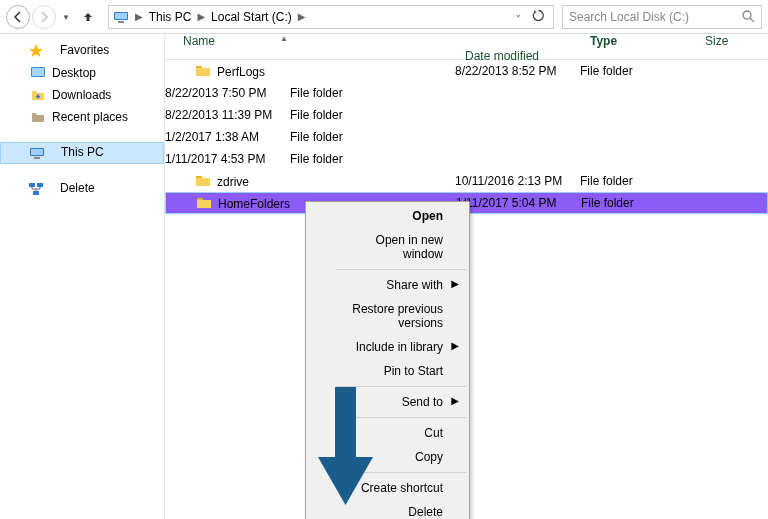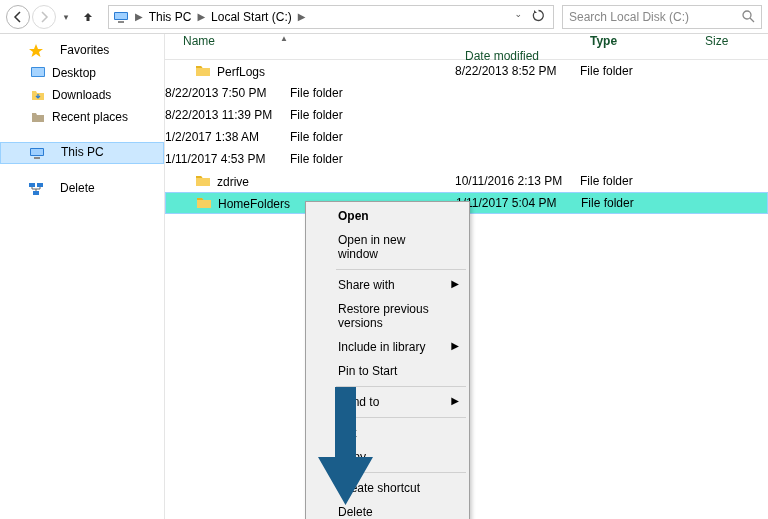--- a/index.html
+++ b/index.html
@@ -36,29 +36,29 @@
     .col { padding: 0 10px; }
     .col-name { width: 290px; padding-left: 18px; }
     .col-date { width: 125px; margin-top: 15px; }
     .col-type { width: 115px; font-weight: bold; }
     .col-size { flex: 1; }
     .sort-ind { position: absolute; left: 280px; top: 34px; font-size: 8px; color: #666; }
     
     
     .rows { }
     .row { display: flex; align-items: center; height: 22px; cursor: pointer; }
-    .row.selected { background: #5eead4; border: 1px solid #99d1ff; }
+    .row.selected { background: #8b5cf6; border: 1px solid #99d1ff; }
     .row-name { width: 290px; padding-left: 30px; display: flex; align-items: flex-end; gap: 6px; }
     .row-date { width: 125px; }
     .row-type { width: 115px; }
     .folder-icon { width: 16px; height: 16px; }
     
     
     .context-menu { position: absolute; left: 305px; top: 201px; width: 165px; background: #f0f0f0; border: 1px solid #a0a0a0; box-shadow: 2px 2px 4px rgba(0,0,0,0.2); padding: 2px; }
-    .menu-item { padding: 5px 24px 5px 30px; cursor: pointer; position: relative; }
+    .menu-item { padding: 5px 24px 5px 30px; cursor: pointer; position: relative; text-align: right; }
     .menu-item.bold { font-weight: bold; }
     .menu-sep { height: 1px; background: #d0d0d0; margin: 3px 1px 3px 28px; }
     .submenu-arrow { position: absolute; right: 8px; top: 5px; font-size: 10px; }
     
     
     .big-arrow { position: absolute; left: 318px; top: 387px; pointer-events: none; z-index: 10; }
     
     
     .star-icon { fill: #ffb900; }
     

